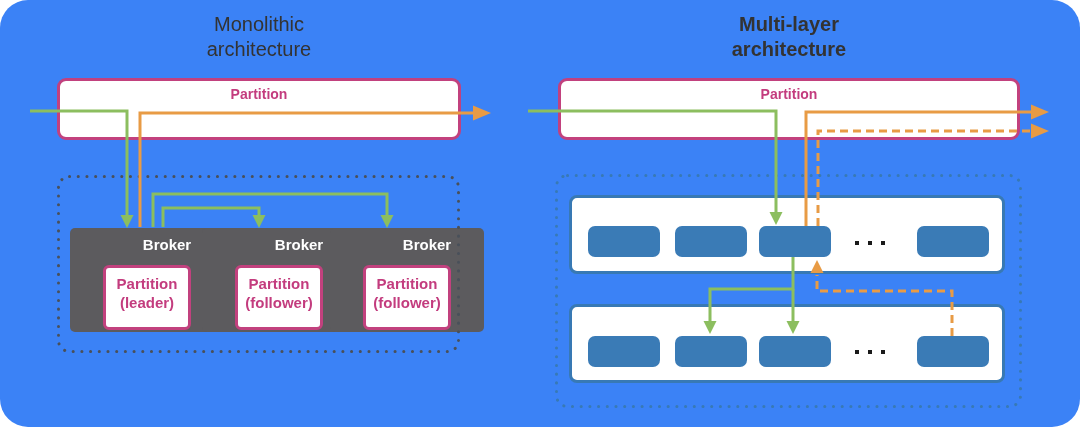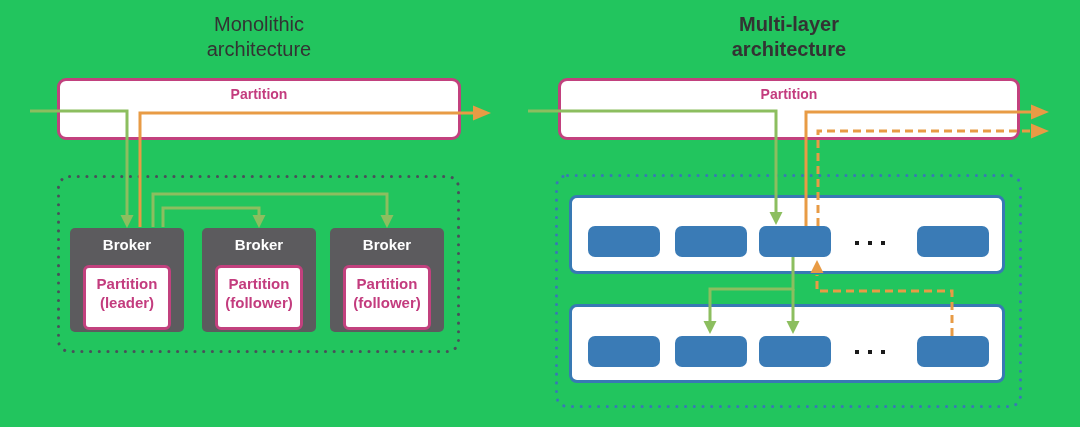--- a/index.html
+++ b/index.html
@@ -1,19 +1,20 @@
 <!DOCTYPE html>
 <html style="--pink: #C2417E; --pink_text: #C33C7E; --green: #8CBE5F; --orange: #E89B45; --broker_gray: #5C5B5E; --broker_text: #FFFFFF; --dotted_gray: #49505A; --blue: #3879B4; --node_blue: #3A7BB6; --title_text: #333333;"><head>
 <meta charset="utf-8">
 <style>
   html,body { margin:0; padding:0; background:#ffffff; }
   .canvas {
     position:relative; width:1080px; height:427px; overflow:hidden;
-    background:#22c55e;
+    background:#3b82f6;
     font-family:"Liberation Sans", sans-serif;
+    border-radius:28px;
   }
   .title {
     position:absolute; top:12px; width:220px; text-align:center;
     font-size:20px; line-height:25px; color:var(--title_text);
     white-space:pre-line;
   }
   .title-left  { left:149px; }
   .title-right { left:679px;font-weight:bold; }
 
   .topbox {
@@ -22,21 +23,21 @@
   }
   .topbox-left  { left:57px;  width:398px; }
   .topbox-right { left:558px; width:456px; }
   .topbox .plabel {
     margin-top:5px; text-align:center; font-weight:bold;
     font-size:14px; color:var(--pink_text);
   }
 
   .broker {
     position:absolute; top:228px; width:114px; height:104px;
-    background:var(--broker_gray); border-radius:5px;
+    background:var(--broker_gray); border-radius:5px;padding-left:40px;
   }
   .broker-1 { left:70px; } .broker-2 { left:202px; } .broker-3 { left:330px; }
   .blabel {
     color:var(--broker_text); font-weight:bold; font-size:15px;
     text-align:center; margin-top:8px;
   }
   .pbox {
     position:absolute; left:50%; transform:translateX(-50%); top:37px;
     width:82px; height:53px; background:#fff;
     border:3px solid var(--pink); border-radius:6px;

